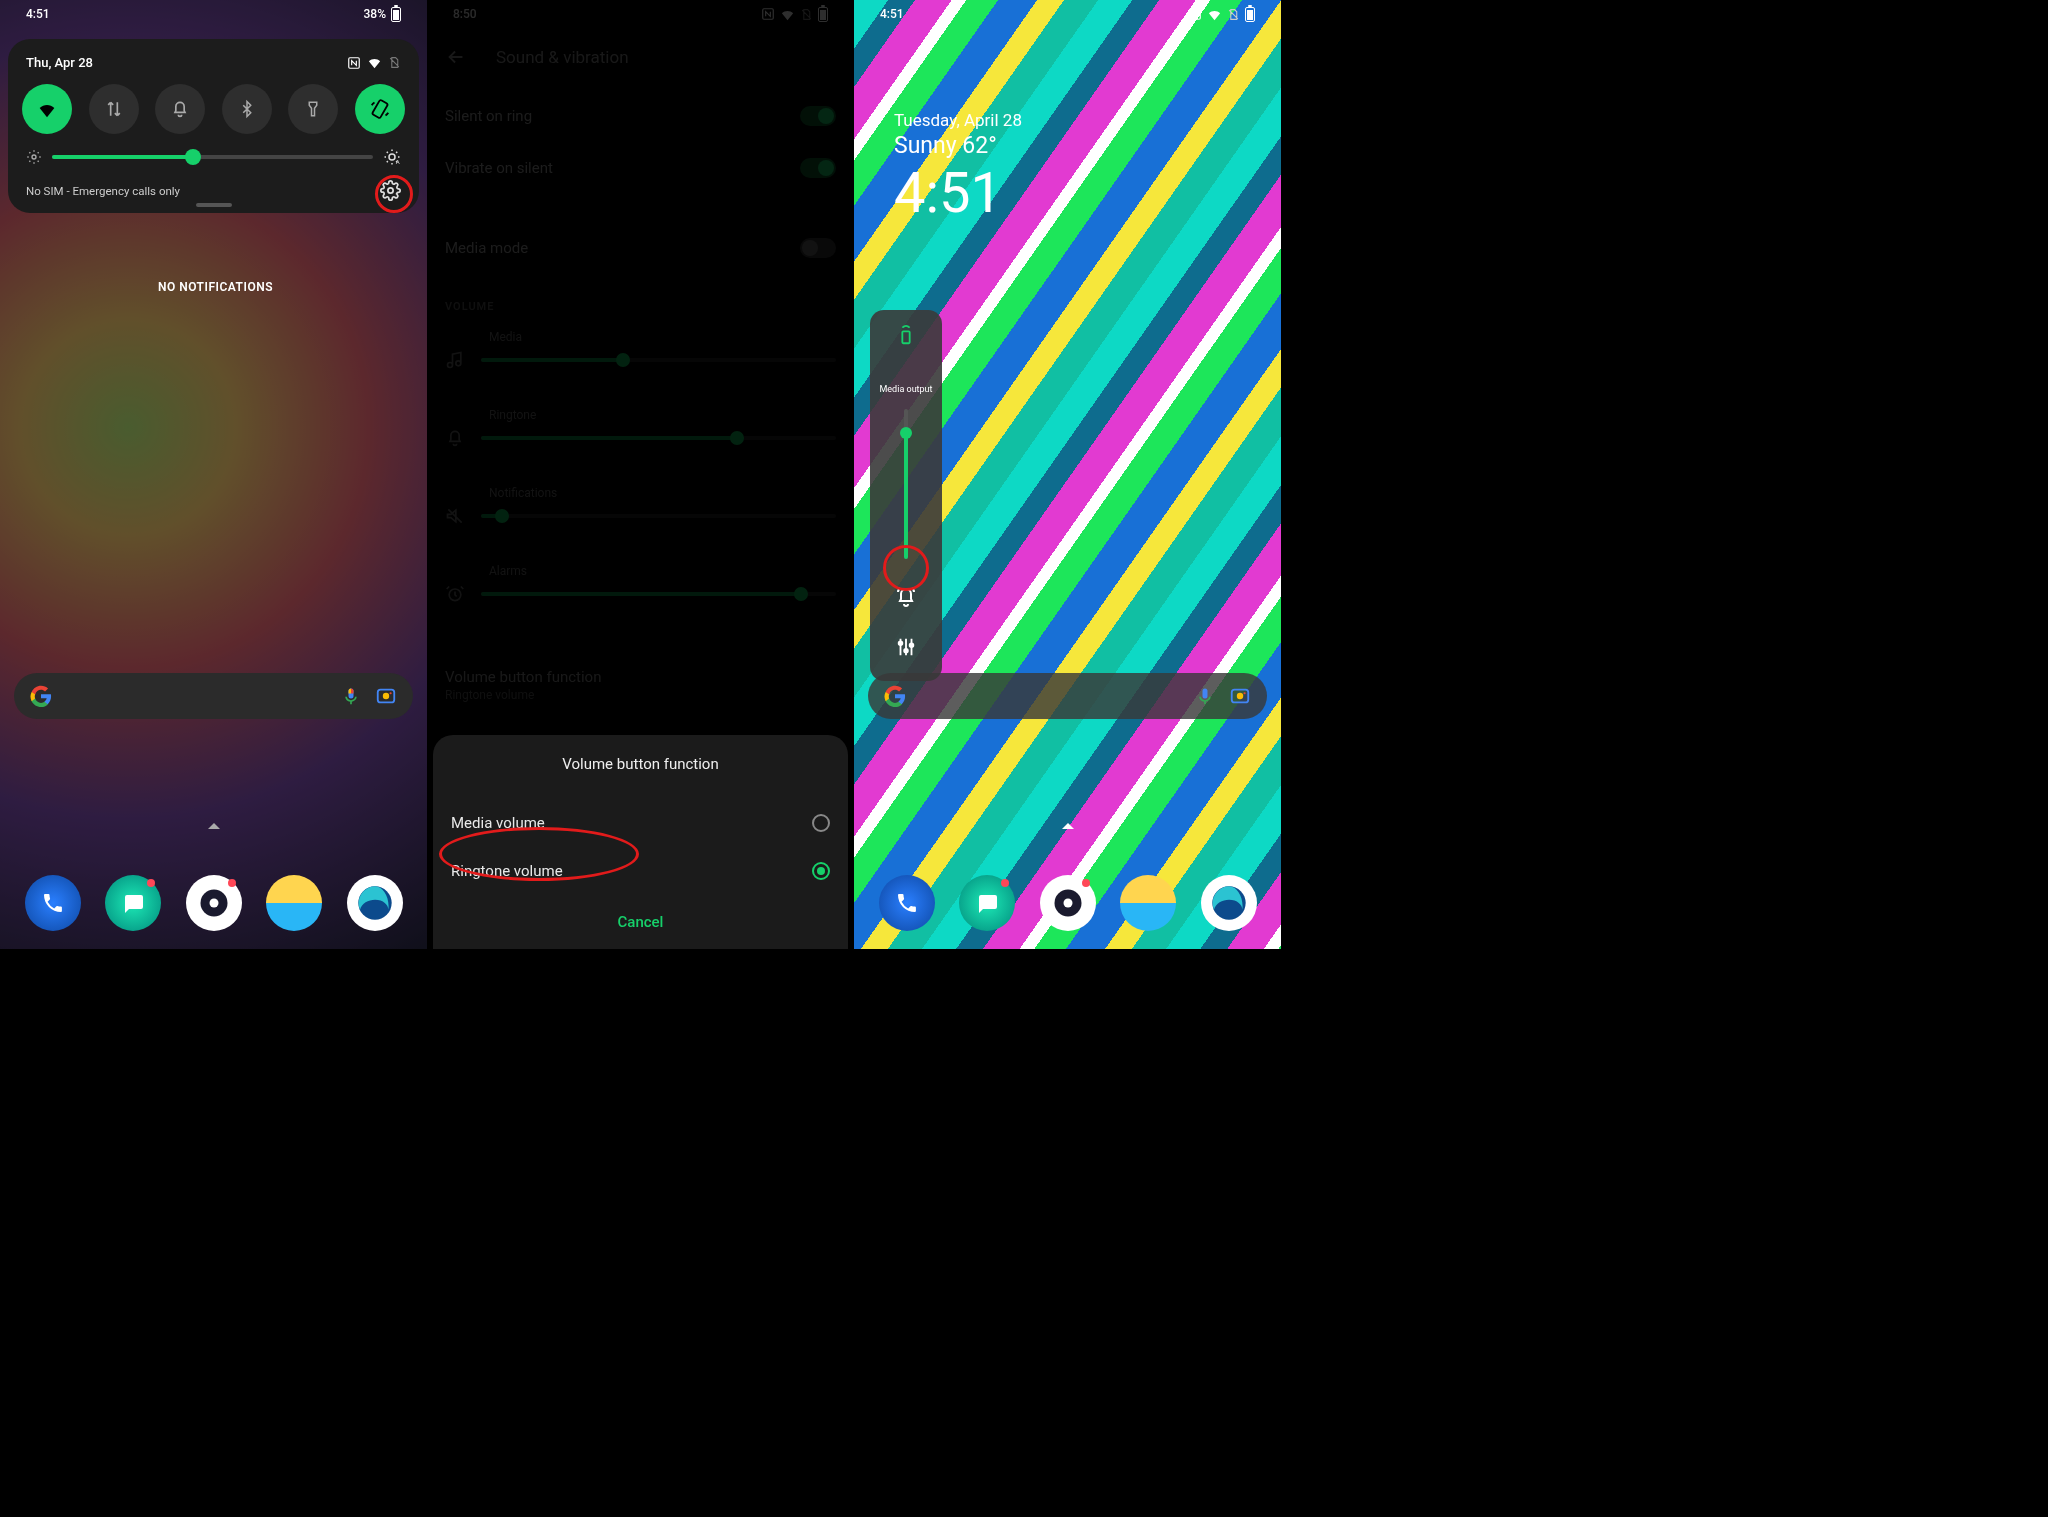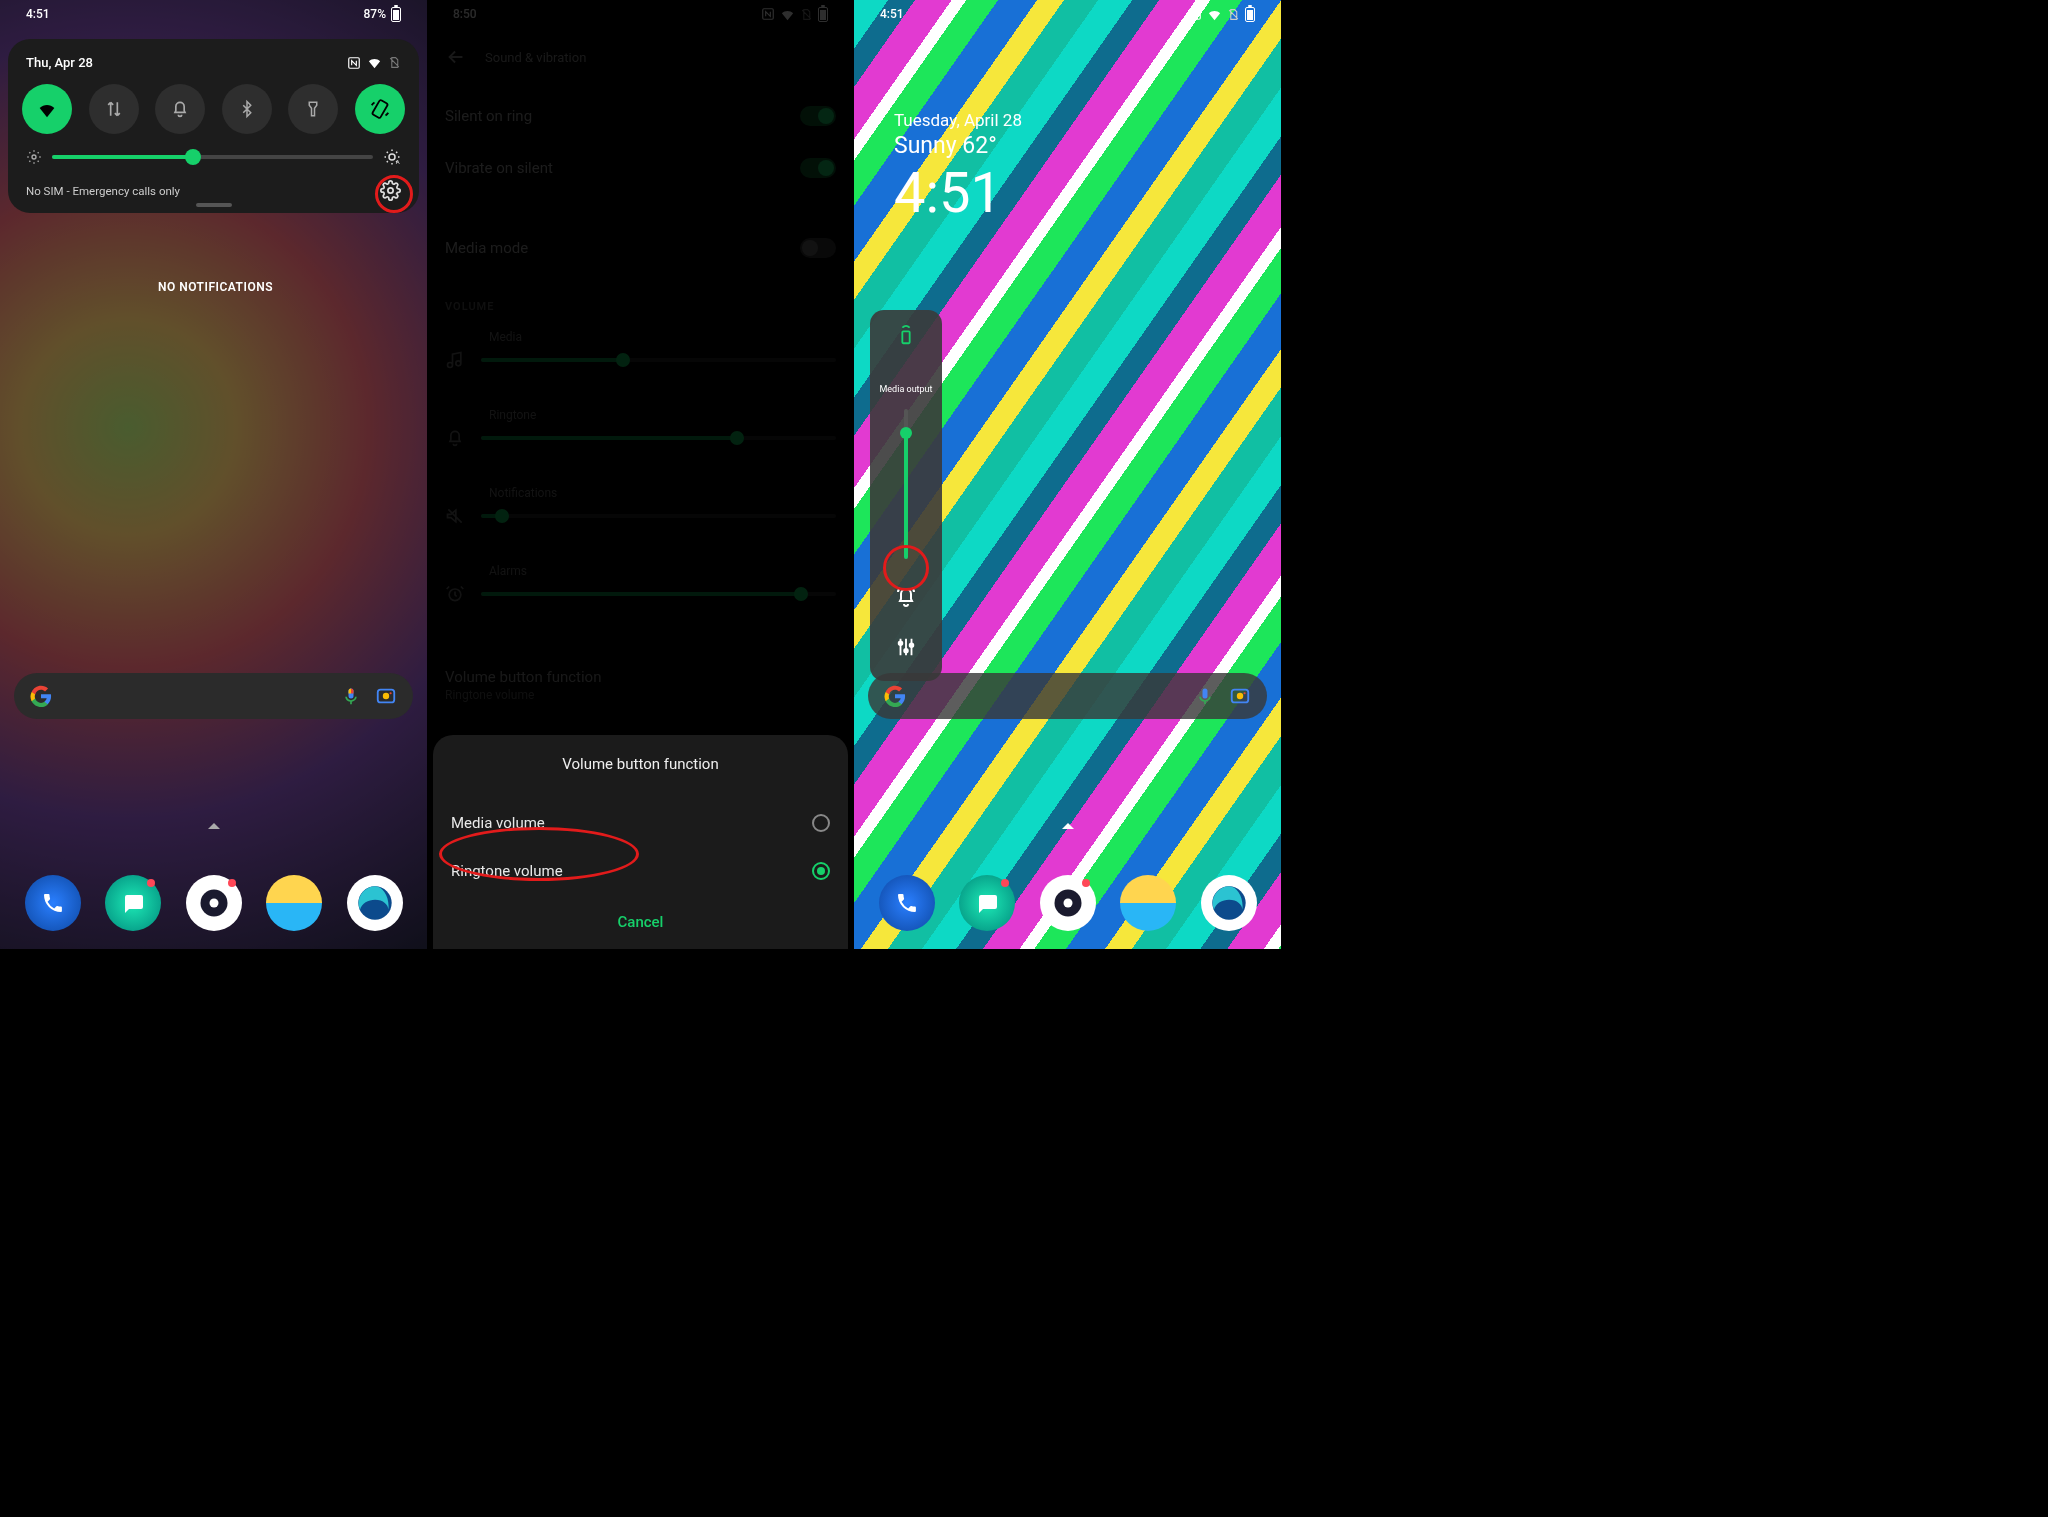--- a/index.html
+++ b/index.html
@@ -49,21 +49,21 @@
   .search .right { display:flex; gap:14px; align-items:center; }
 
   
   .dock { position:absolute; bottom:18px; left:0; right:0; display:flex; justify-content:space-evenly; }
   .app { width:56px; height:56px; border-radius:50%; position:relative; }
   .dot { position:absolute; top:4px; right:6px; width:8px; height:8px; border-radius:50%; background:#ff4757; }
   .caret-up { position:absolute; left:50%; transform:translateX(-50%); border:6px solid transparent; border-bottom-color:#aaa; border-top:none; width:0; height:0; }
 
   
   .p2 { color:#e8e8e8; }
-  .sv-head { position:absolute; top:46px; left:18px; display:flex; align-items:center; gap:18px; font-size:13px; color:#888;}
+  .sv-head { position:absolute; top:46px; left:18px; display:flex; align-items:center; gap:29px; font-size:17px; color:#888;}
   .setting-row { position:absolute; left:18px; right:18px; display:flex; justify-content:space-between; align-items:center; font-size:15px; color:#999;}
   .switch { width:36px; height:20px; border-radius:10px; position:relative; }
   .switch.on { background:#0c582b; }
   .switch.off { background:#333; }
   .switch .knob { position:absolute; top:2px; width:16px; height:16px; border-radius:50%; }
   .switch.on .knob { right:2px; background:#16d06a; }
   .switch.off .knob { left:2px; background:#666; }
   .sect { position:absolute; left:18px; font-size:11px; letter-spacing:1px; font-weight:600; color:#555;}
   .vol-row { position:absolute; left:18px; right:18px; }
   .vol-label { font-size:12px; color:#666; margin-left:44px; margin-bottom:6px; }
@@ -103,21 +103,21 @@
 </style>
 </head>
 <body>
 
 <div class="phone wall1 p1">
   <div class="dim"></div>
 
   <div class="status">
     <span>4:51</span>
     <span class="right">
-      <span>87%</span>
+      <span>38%</span>
       <span class="batt"></span>
     </span>
   </div>
 
   <div class="qs">
     <div class="qs-head">
       <span>Thu, Apr 28</span>
       <span class="right">
         <span class="ico">
             <svg width="14" height="14" viewBox="0 0 24 24" fill="none" stroke="#fff" stroke-width="2">

